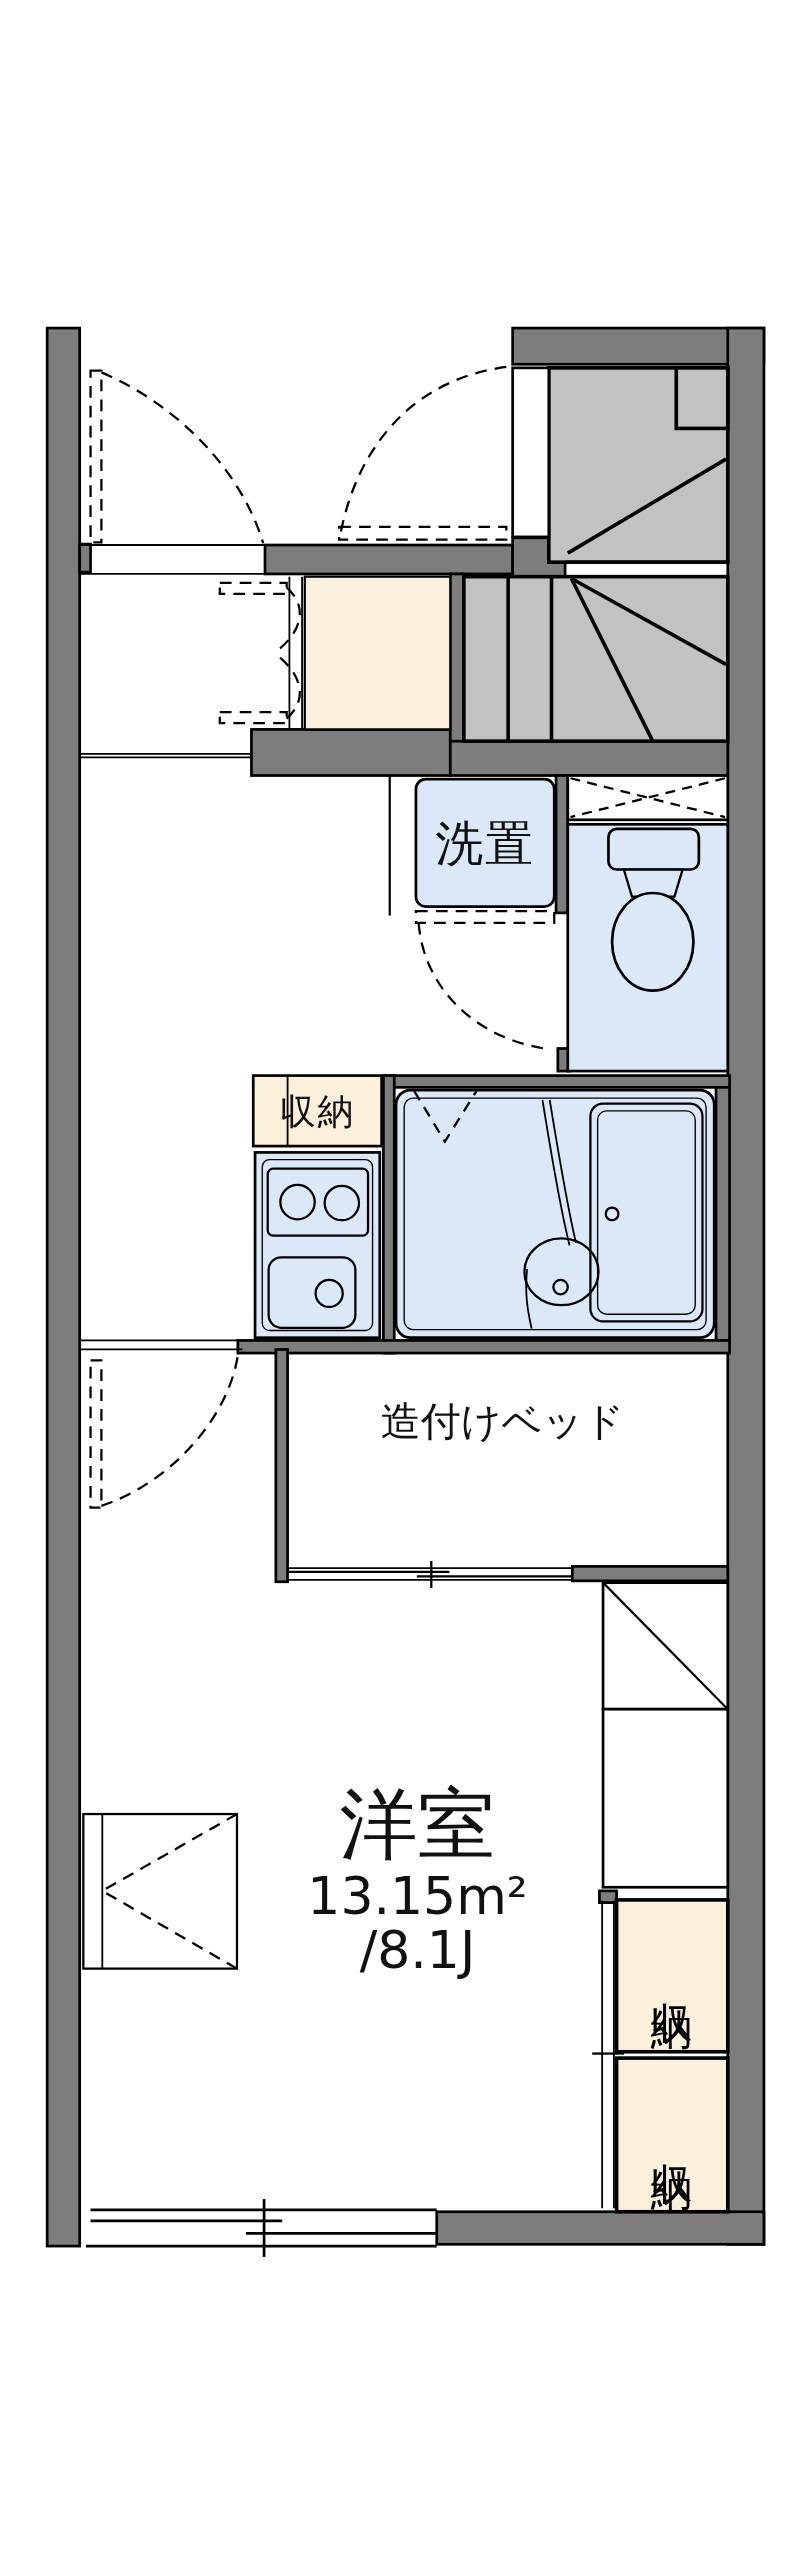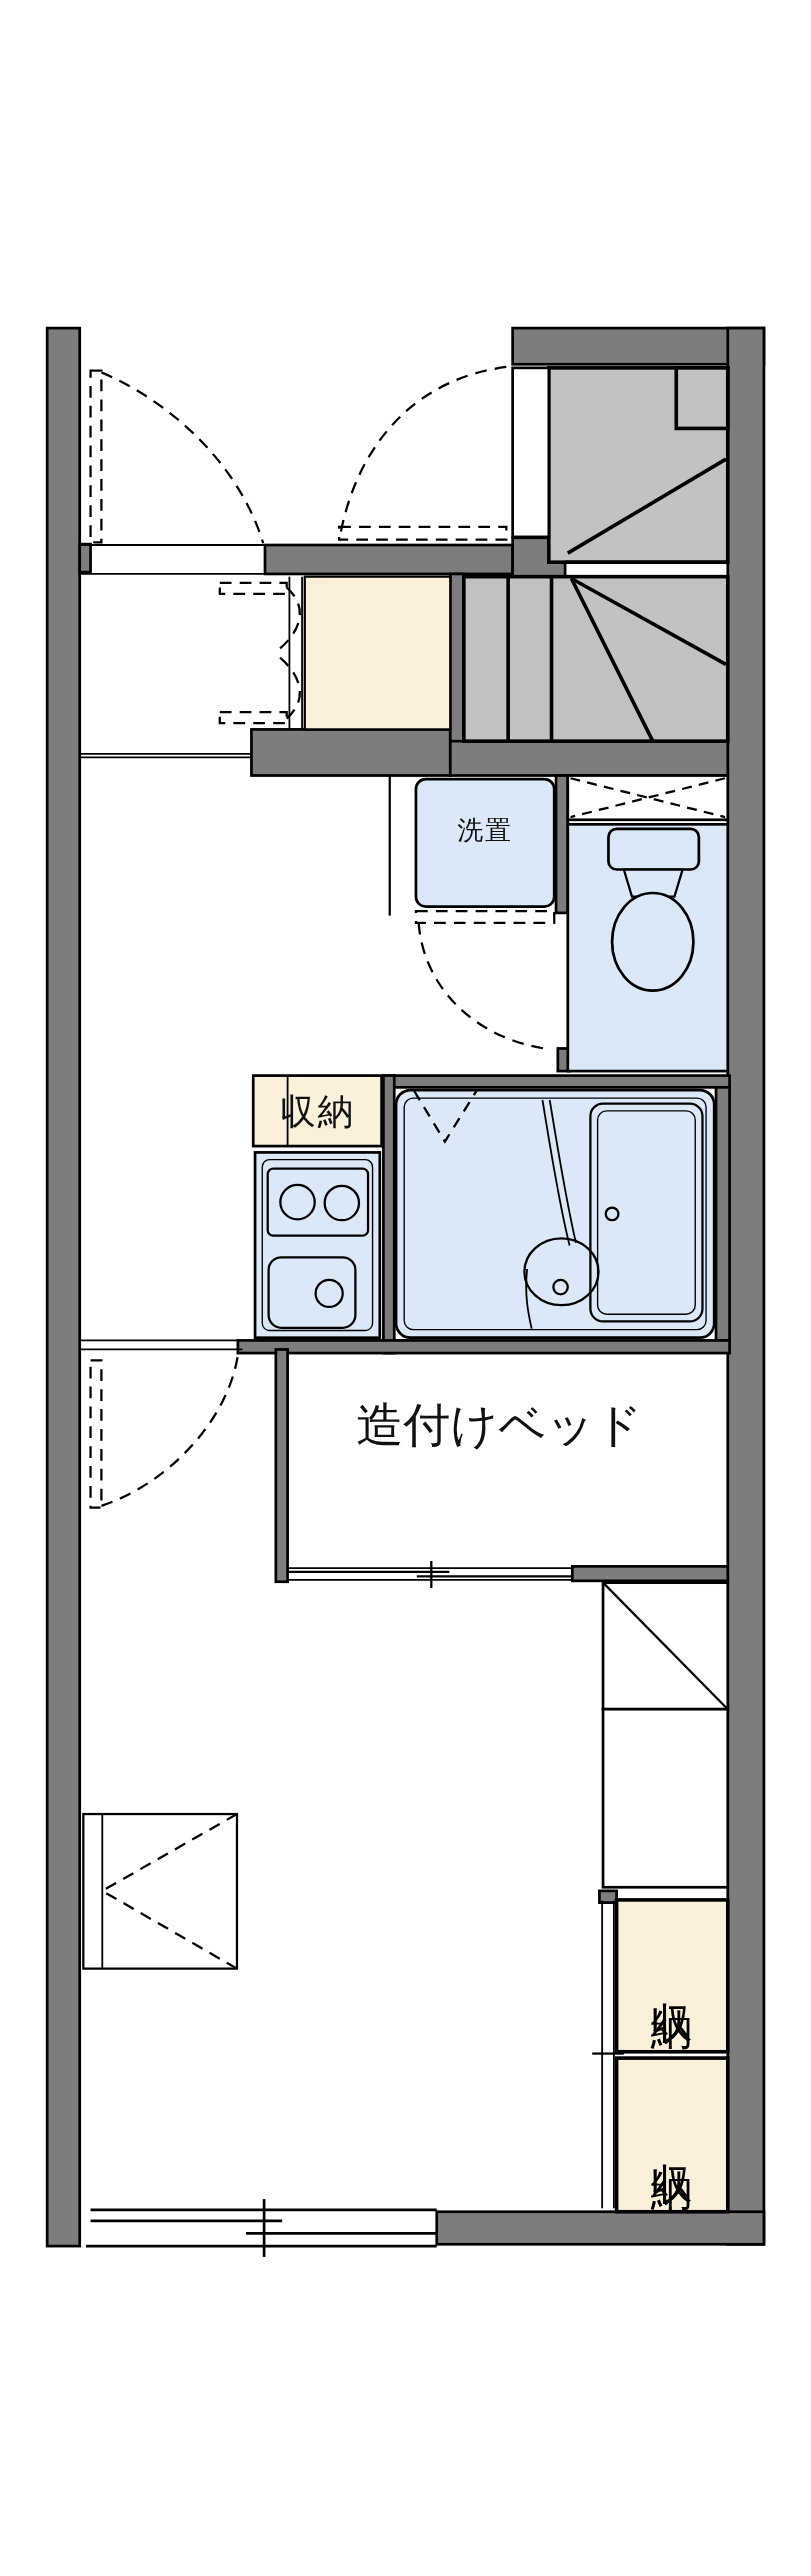--- a/index.html
+++ b/index.html
@@ -2,23 +2,23 @@
 <html style="font-size:14.5px"><head>
 <meta charset="utf-8">
 <style>
   html,body{margin:0;padding:0;background:#fff;}
   .plan-wrap{
     position:relative;width:812px;height:2576px;background:#ffffff;
     font-family:"DejaVu Sans","Liberation Sans",sans-serif;overflow:hidden;
   }
   .plan-svg{position:absolute;left:0;top:0;}
   .label{position:absolute;color:#111;text-align:center;line-height:1.15;white-space:nowrap;}
-  .label-washer{left:416px;top:816px;width:138px;font-size:26px;letter-spacing:1.8px;}
+  .label-washer{left:416px;top:816px;width:138px;font-size:48px;letter-spacing:1.8px;}
   .label-kstorage{left:254px;top:1091px;width:127px;font-size:36px;letter-spacing:1.8px;}
-  .label-bed{left:287px;top:1398px;width:425px;font-size:47px;line-height:1.16;}
+  .label-bed{left:276px;top:1398px;width:425px;font-size:40px;line-height:1.16;padding-left:14px;}
   .label-room{left:264px;top:1785px;width:307px;font-size:78px;line-height:1.0;}
   .label-room .area1{font-size:52px;display:block;margin-top:7.2px;}
   .label-room .area2{font-size:52px;display:block;margin-top:1.8px;}
   .label-closet{width:111px;height:152px;display:flex;align-items:center;justify-content:center;
     font-size:42px;writing-mode:vertical-rl;text-orientation:upright;letter-spacing:7.2px;}
   .label-closet1{position:absolute;left:616px;top:1900px;}
   .label-closet2{position:absolute;left:616px;top:2060px;height:154px;}
 </style>
 </head>
 <body>
@@ -174,19 +174,24 @@
 </svg>
 
 <div class="label label-washer">洗置</div>
 
 <div class="label label-kstorage">収納</div>
 
 <div class="label label-bed">
   <span>造付けベッド</span><br>
 </div>
 
+<div class="label label-room">
+  <span>洋室</span>
+  <span class="area1">13.15m²</span>
+  <span class="area2">/8.1J</span>
+</div>
 
 <div class="label-closet label-closet1">収納</div>
 
 <div class="label-closet label-closet2">収納</div>
 
 </div>
 
 
 </body></html>

